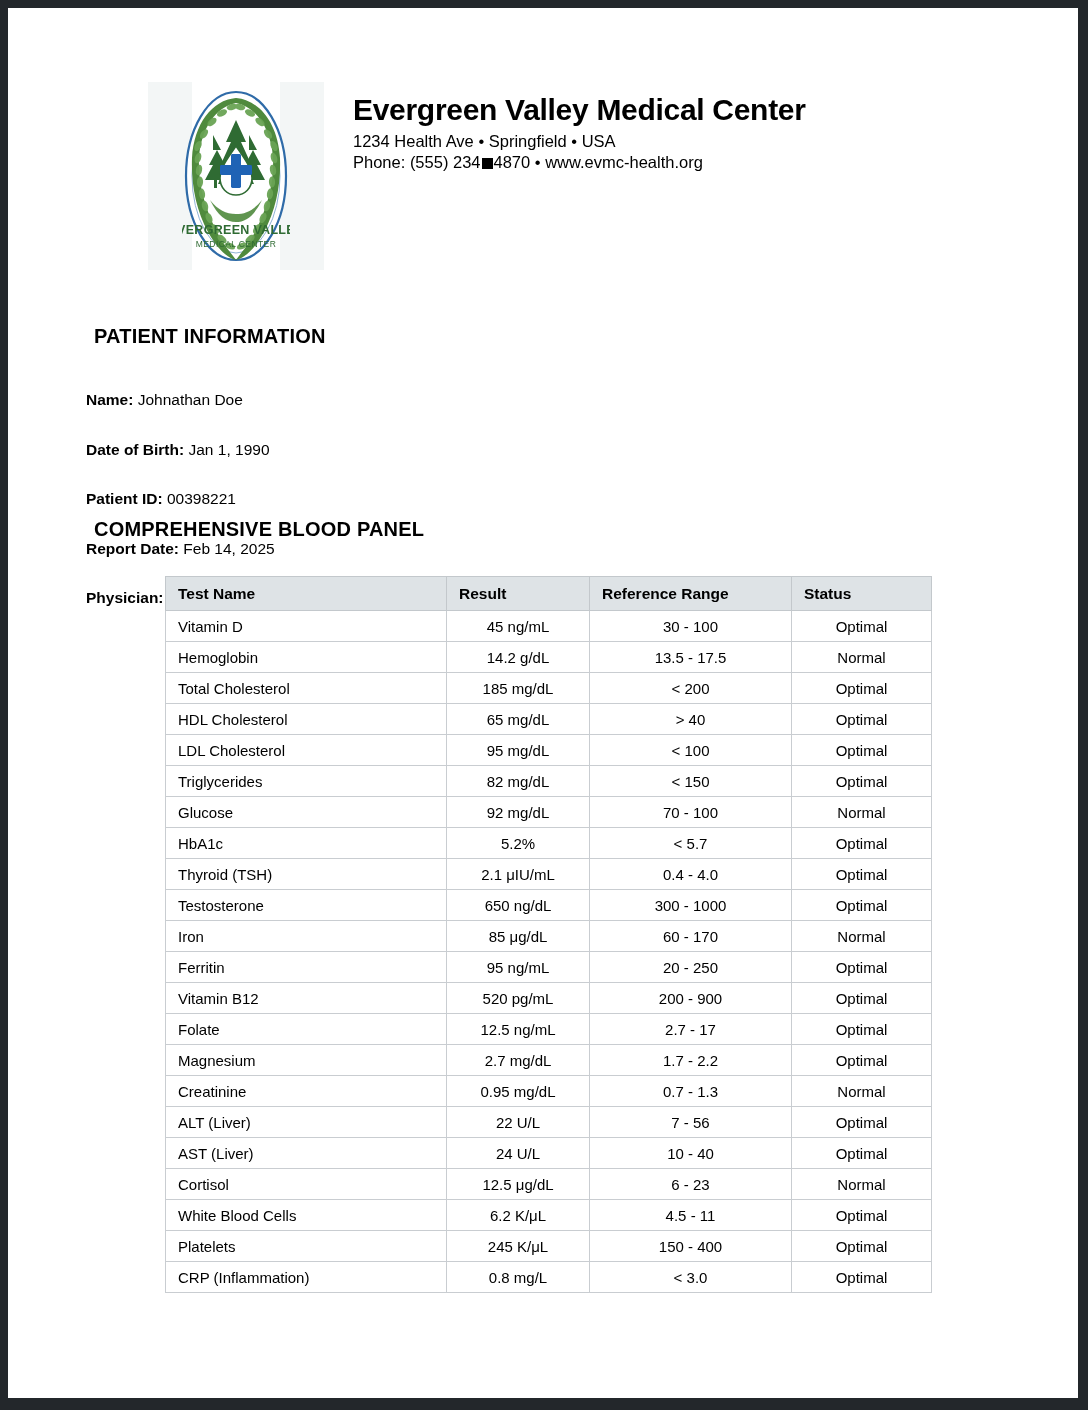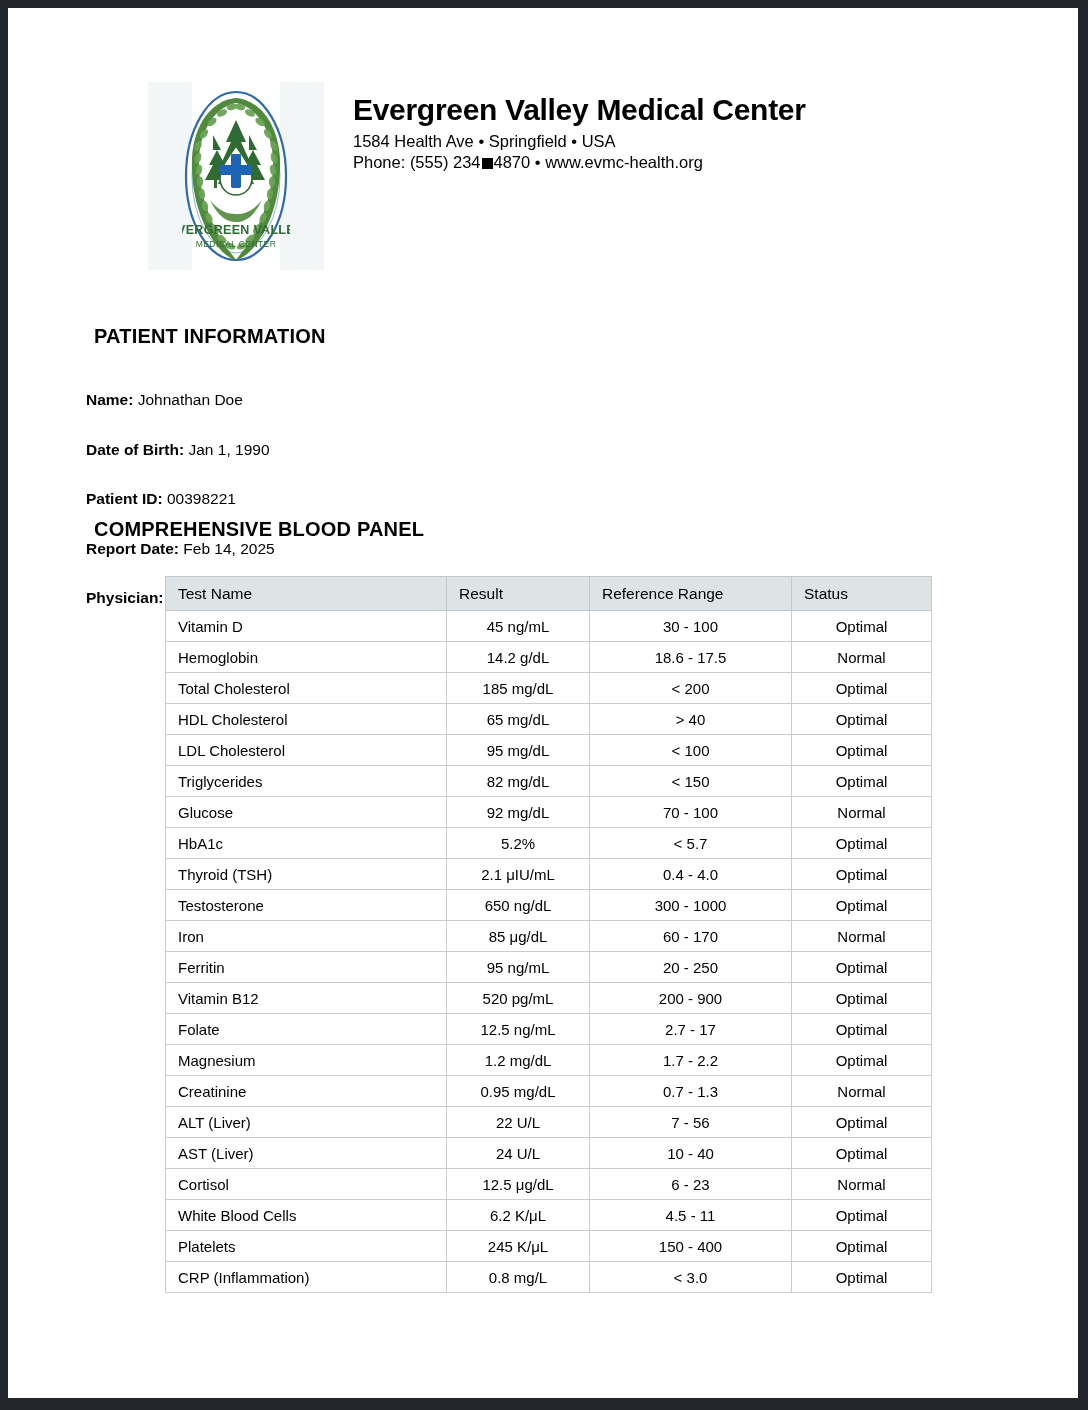--- a/index.html
+++ b/index.html
@@ -138,21 +138,21 @@
   table.panel td {
     border: 1px solid #c9cdd1;
     height: 31px;
     padding: 0 12px;
     box-sizing: border-box;
     overflow: hidden;
     white-space: nowrap;
   }
   table.panel thead th {
     background: #dee3e6;
-    font-weight: normal;
+    font-weight: bold;
     text-align: left;
     height: 34px;
     font-size: 15.5px;
     border-color: #c3c8cc;
   }
   table.panel thead th.c-result,
   table.panel thead th.c-range,
   table.panel thead th.c-status { text-align: left; }
 
   table.panel tbody td.c-name   { text-align: left; }
@@ -238,21 +238,21 @@
           <path d="M28 112 C36 122 44 126 54 126 C64 126 72 122 80 112
                    C72 128 64 134 54 134 C44 134 36 128 28 112 Z" fill="#4f8a3d" opacity="0.9"></path>
 
           <text x="54" y="146" text-anchor="middle" fill="#2f6b33" font-family="'Liberation Sans', sans-serif" font-size="12.5" font-weight="bold" letter-spacing="0.3">EVERGREEN VALLEY</text>
           <text x="54" y="159" text-anchor="middle" fill="#2f6b33" font-family="'Liberation Sans', sans-serif" font-size="8.5" letter-spacing="0.4">MEDICAL CENTER</text>
         </svg>
       </div>
 
       <div class="org-title">Evergreen Valley Medical Center</div>
 
-      <div class="org-line addr">1584 Health Ave • Springfield • USA</div>
+      <div class="org-line addr">1234 Health Ave • Springfield • USA</div>
 
       <div class="org-line phone">
         <span>Phone: (555) 234</span><span class="redact"></span><span>4870 • www.evmc-health.org</span>
       </div>
     </div>
 
     <div class="section-heading patient">PATIENT INFORMATION</div>
 
     <div class="patient-info">
       <div class="row">
@@ -298,21 +298,21 @@
         <tbody id="panel-body">
             <tr>
               <td class="c-name">Vitamin D</td>
               <td class="c-result">45 ng/mL</td>
               <td class="c-range">30 - 100</td>
               <td class="c-status">Optimal</td>
             </tr>
             <tr>
               <td class="c-name">Hemoglobin</td>
               <td class="c-result">14.2 g/dL</td>
-              <td class="c-range">18.6 - 17.5</td>
+              <td class="c-range">13.5 - 17.5</td>
               <td class="c-status">Normal</td>
             </tr>
             <tr>
               <td class="c-name">Total Cholesterol</td>
               <td class="c-result">185 mg/dL</td>
               <td class="c-range">&lt; 200</td>
               <td class="c-status">Optimal</td>
             </tr>
             <tr>
               <td class="c-name">HDL Cholesterol</td>
@@ -375,21 +375,21 @@
               <td class="c-status">Optimal</td>
             </tr>
             <tr>
               <td class="c-name">Folate</td>
               <td class="c-result">12.5 ng/mL</td>
               <td class="c-range">2.7 - 17</td>
               <td class="c-status">Optimal</td>
             </tr>
             <tr>
               <td class="c-name">Magnesium</td>
-              <td class="c-result">1.2 mg/dL</td>
+              <td class="c-result">2.7 mg/dL</td>
               <td class="c-range">1.7 - 2.2</td>
               <td class="c-status">Optimal</td>
             </tr>
             <tr>
               <td class="c-name">Creatinine</td>
               <td class="c-result">0.95 mg/dL</td>
               <td class="c-range">0.7 - 1.3</td>
               <td class="c-status">Normal</td>
             </tr>
             <tr>

